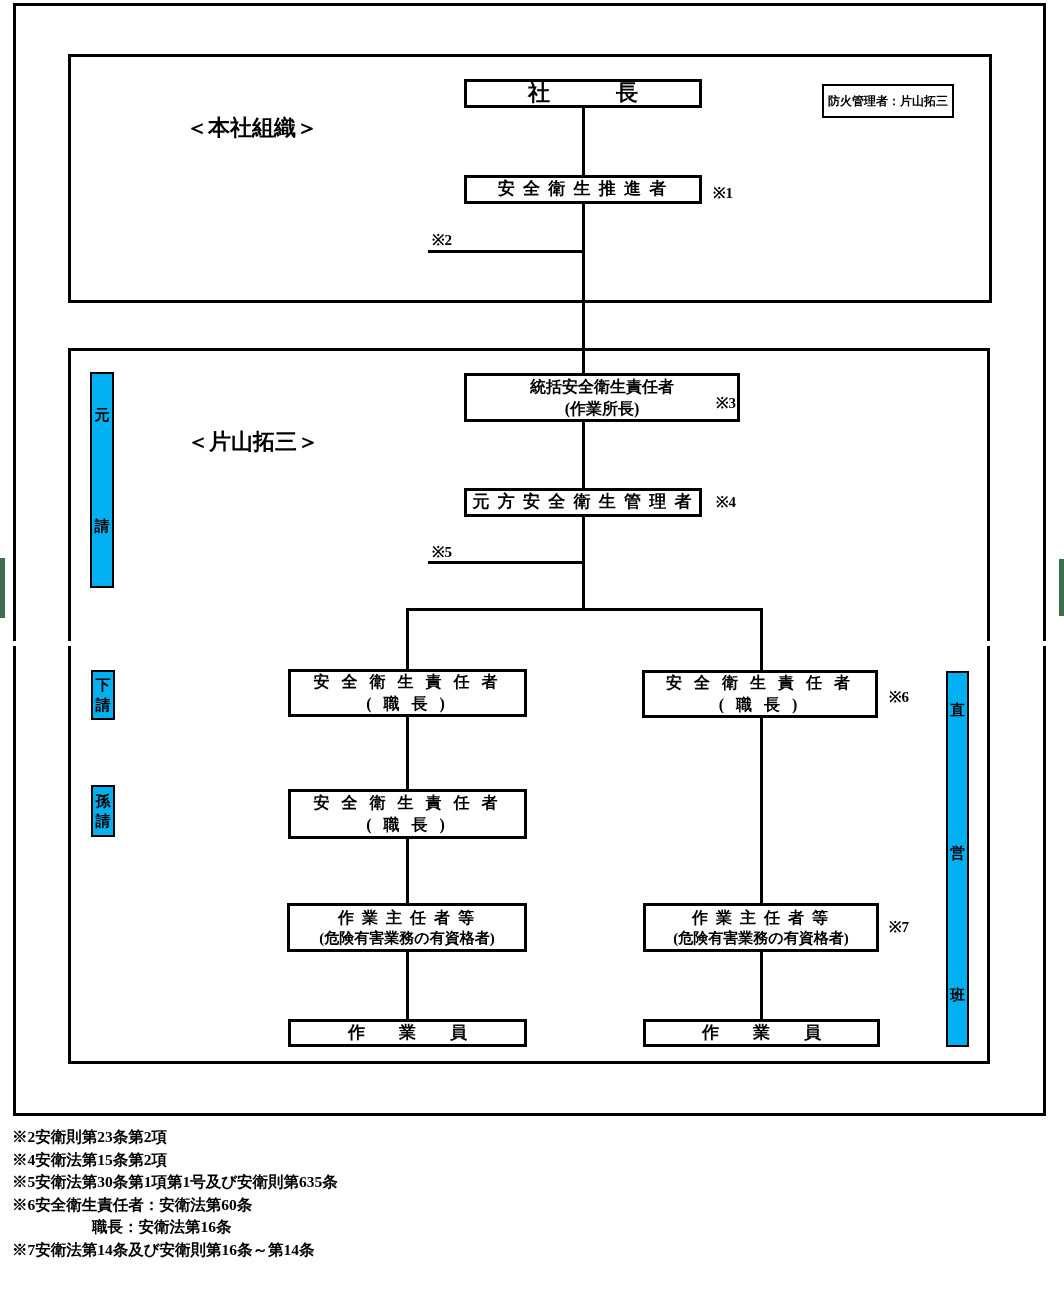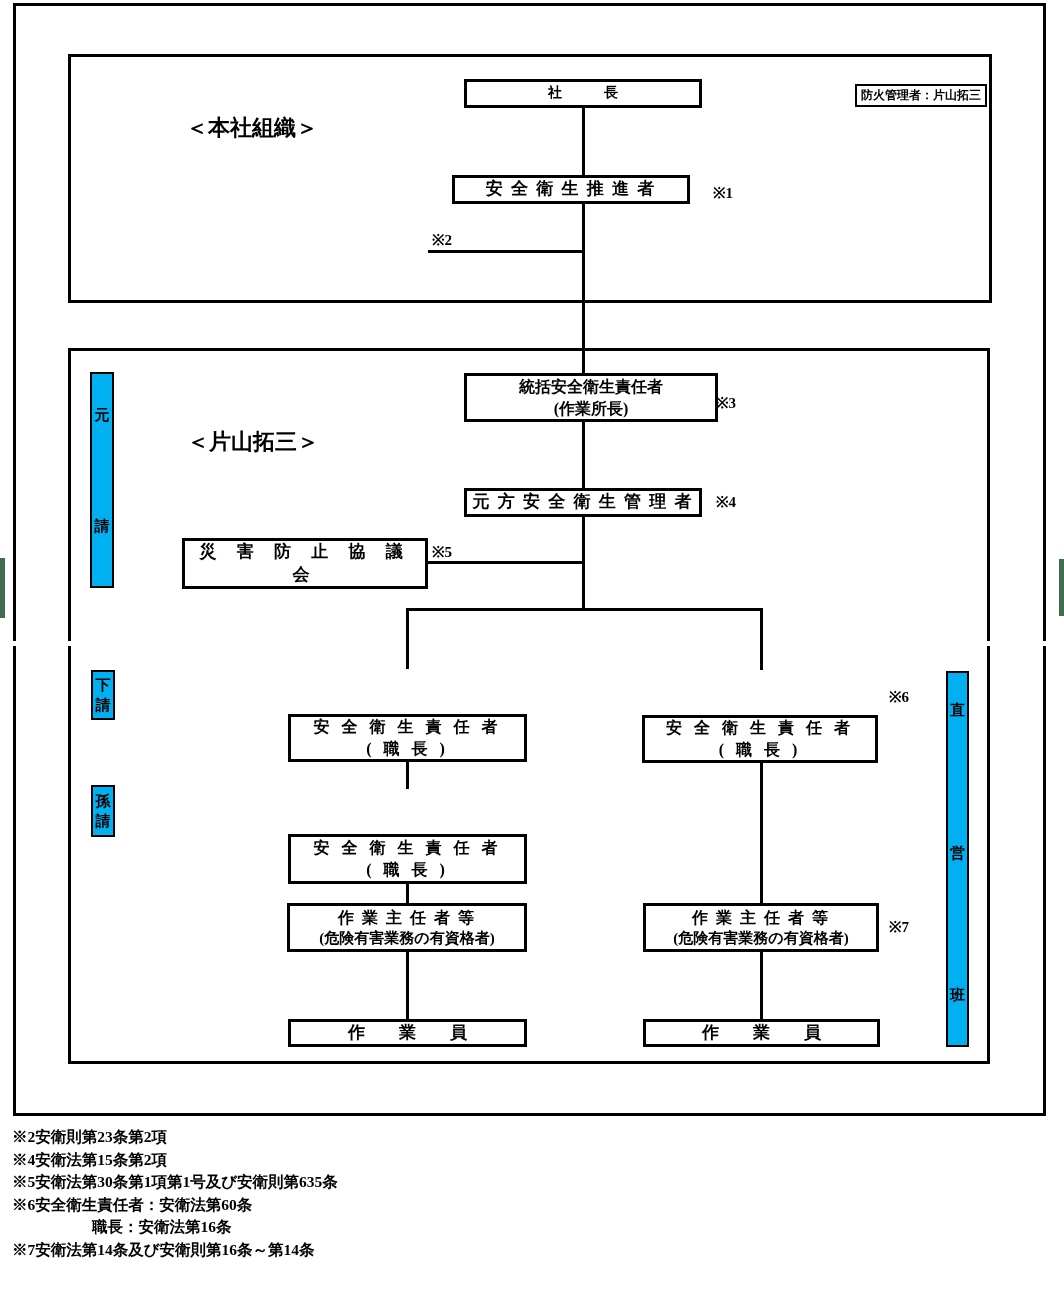--- a/index.html
+++ b/index.html
@@ -14,31 +14,31 @@
   .sectionbox{position:absolute;border:3px solid #000;box-sizing:border-box;background:transparent;}
   
   .nbox{
     position:absolute;background:#fff;border:3px solid #000;box-sizing:border-box;
     display:flex;flex-direction:column;align-items:center;justify-content:center;
     text-align:center;z-index:5;line-height:1.3;
   }
   .one{font-size:17px;}
   .two{font-size:16px;line-height:1.35;}
   .ls2{letter-spacing:2px;}
-  .ls4{letter-spacing:4px;margin-top:45px;}
+  .ls4{letter-spacing:4px;}
   .ls8{letter-spacing:8px;}
   .small-line{font-size:15px;letter-spacing:0;}
   
   .seclabel{position:absolute;font-size:22px;z-index:6;}
   .ref{position:absolute;font-size:15px;z-index:6;}
   .firebox{
-    position:absolute;left:822px;top:84px;width:132px;height:23px;
+    position:absolute;left:822px;top:84px;width:132px;height:34px;
     border:2px solid #000;box-sizing:border-box;background:#fff;
     display:flex;align-items:center;justify-content:center;
-    font-size:12px;z-index:6;margin-left:33px;
+    font-size:12px;z-index:6;
   }
   
   .bluebar{
     position:absolute;background:#00B0F0;border:2px solid #000;box-sizing:border-box;
     display:flex;flex-direction:column;align-items:center;z-index:6;
     font-size:15px;line-height:1;
   }
   .bar-motouke{left:90px;top:372px;width:24px;height:216px;justify-content:space-between;padding:34px 0 52px 0;}
   .bar-shitauke{left:91px;top:670px;width:24px;height:50px;justify-content:center;line-height:1.35;}
   .bar-magouke{left:91px;top:785px;width:24px;height:52px;justify-content:center;line-height:1.35;}
@@ -83,29 +83,28 @@
   <div class="vline" style="left:406px;top:839px;width:3px;height:64px;"></div>
   <div class="vline" style="left:406px;top:952px;width:3px;height:67px;"></div>
   <div class="vline" style="left:760px;top:718px;width:3px;height:185px;"></div>
   <div class="vline" style="left:760px;top:952px;width:3px;height:67px;"></div>
 
   <div class="seclabel" style="left:186px;top:113px;">＜本社組織＞</div>
   <div class="seclabel" style="left:187px;top:427px;">＜片山拓三＞</div>
 
   <div class="firebox">防火管理者：片山拓三</div>
 
-  <div class="nbox one" style="left:464px;top:79px;width:238px;height:29px;font-size:14px;">社　　　長</div>
-  <div class="nbox one ls2" style="left:452px;top:175px;width:238px;height:29px;">安 全 衛 生 推 進 者</div>
+  <div class="nbox one" style="left:464px;top:79px;width:238px;height:29px;font-size:22px;">社　　　長</div>
+  <div class="nbox one ls2" style="left:464px;top:175px;width:238px;height:29px;">安 全 衛 生 推 進 者</div>
 
-  <div class="nbox two" style="left:464px;top:373px;width:254px;height:49px;">
+  <div class="nbox two" style="left:464px;top:373px;width:276px;height:49px;">
     <div>統括安全衛生責任者</div>
     <div>(作業所長)</div>
   </div>
   <div class="nbox one ls2" style="left:464px;top:488px;width:238px;height:29px;">元 方 安 全 衛 生 管 理 者</div>
-  <div class="nbox one ls8" style="left:182px;top:538px;width:246px;height:51px;">災 害 防 止 協 議 会</div>
 
   <div class="nbox two ls4" style="left:288px;top:669px;width:239px;height:48px;">
     <div>安 全 衛 生 責 任 者</div>
     <div>( 職 長 )</div>
   </div>
   <div class="nbox two ls4" style="left:642px;top:670px;width:236px;height:48px;">
     <div>安 全 衛 生 責 任 者</div>
     <div>( 職 長 )</div>
   </div>
   <div class="nbox two ls4" style="left:288px;top:789px;width:239px;height:50px;">

